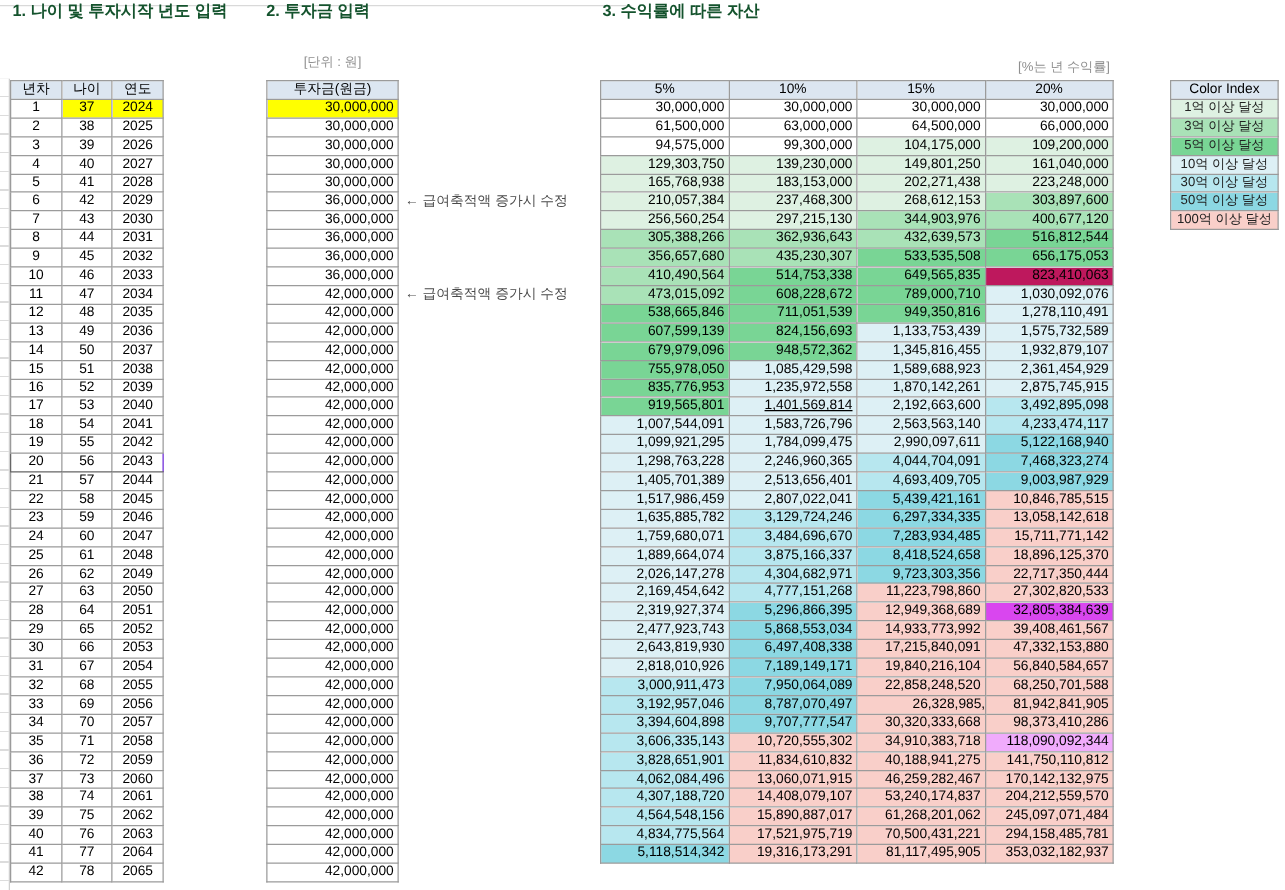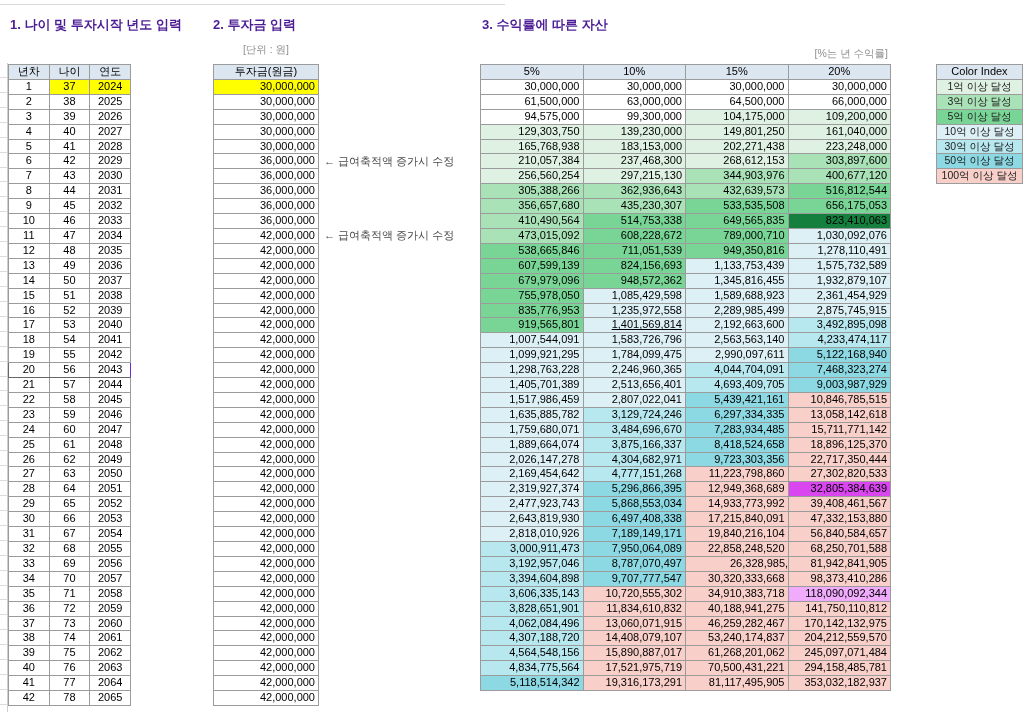--- a/index.html
+++ b/index.html
@@ -6,21 +6,21 @@
   .sheet{
     position:relative;width:1028px;height:712px;background:#ffffff;overflow:hidden;
     font-family:"Liberation Sans","DejaVu Sans",sans-serif;color:#000;
   }
   .topline{position:absolute;left:0;top:4px;width:505px;height:1px;background:#d9d9d9;}
   .leftstrip{
     position:absolute;left:0;top:63px;width:7px;height:649px;
     border-right:1px solid #cfcfcf;
     background:repeating-linear-gradient(to bottom,#ffffff 0,#ffffff 13.93px,#dcdcdc 13.93px,#dcdcdc 14.93px);
   }
-  .title{position:absolute;top:16px;font-size:13px;font-weight:bold;color:#4c1d95;white-space:nowrap;}
+  .title{position:absolute;top:0;font-size:13px;font-weight:bold;color:#14532d;white-space:nowrap;}
   #title1{left:10px;} #title2{left:213px;} #title3{left:482px;}
   .note{position:absolute;font-size:10.5px;color:#8f8f8f;white-space:nowrap;}
   #unit-note{top:43px;left:213px;width:106px;text-align:center;}
   #rate-note{top:47px;left:480px;width:408px;text-align:right;}
 
   table{border-collapse:collapse;table-layout:fixed;position:absolute;background:#fff;}
   td,th{
     padding:0 3px;font-size:11px;height:13.93px;line-height:13.9px;
     border:1px solid #9b9b9b;overflow:hidden;white-space:nowrap;box-sizing:border-box;
   }
@@ -484,21 +484,21 @@
         <tr>
           <td style="background: rgb(169, 226, 183);">356,657,680</td>
           <td style="background: rgb(169, 226, 183);">435,230,307</td>
           <td style="background: rgb(121, 213, 149);">533,535,508</td>
           <td style="background: rgb(121, 213, 149);">656,175,053</td>
         </tr>
         <tr>
           <td style="background: rgb(169, 226, 183);">410,490,564</td>
           <td style="background: rgb(121, 213, 149);">514,753,338</td>
           <td style="background: rgb(121, 213, 149);">649,565,835</td>
-          <td style="background: #15803d;">823,410,063</td>
+          <td style="background: #be185d;">823,410,063</td>
         </tr>
         <tr>
           <td style="background: rgb(169, 226, 183);">473,015,092</td>
           <td style="background: rgb(121, 213, 149);">608,228,672</td>
           <td style="background: rgb(121, 213, 149);">789,000,710</td>
           <td style="background: rgb(221, 240, 245);">1,030,092,076</td>
         </tr>
         <tr>
           <td style="background: rgb(121, 213, 149);">538,665,846</td>
           <td style="background: rgb(121, 213, 149);">711,051,539</td>
@@ -519,21 +519,21 @@
         </tr>
         <tr>
           <td style="background: rgb(121, 213, 149);">755,978,050</td>
           <td style="background: rgb(221, 240, 245);">1,085,429,598</td>
           <td style="background: rgb(221, 240, 245);">1,589,688,923</td>
           <td style="background: rgb(221, 240, 245);">2,361,454,929</td>
         </tr>
         <tr>
           <td style="background: rgb(121, 213, 149);">835,776,953</td>
           <td style="background: rgb(221, 240, 245);">1,235,972,558</td>
-          <td style="background: rgb(221, 240, 245);">2,289,985,499</td>
+          <td style="background: rgb(221, 240, 245);">1,870,142,261</td>
           <td style="background: rgb(221, 240, 245);">2,875,745,915</td>
         </tr>
         <tr>
           <td style="background: rgb(121, 213, 149);">919,565,801</td>
           <td style="background: rgb(221, 240, 245); text-decoration: underline;">1,401,569,814</td>
           <td style="background: rgb(221, 240, 245);">2,192,663,600</td>
           <td style="background: rgb(183, 231, 239);">3,492,895,098</td>
         </tr>
         <tr>
           <td style="background: rgb(221, 240, 245);">1,007,544,091</td>

